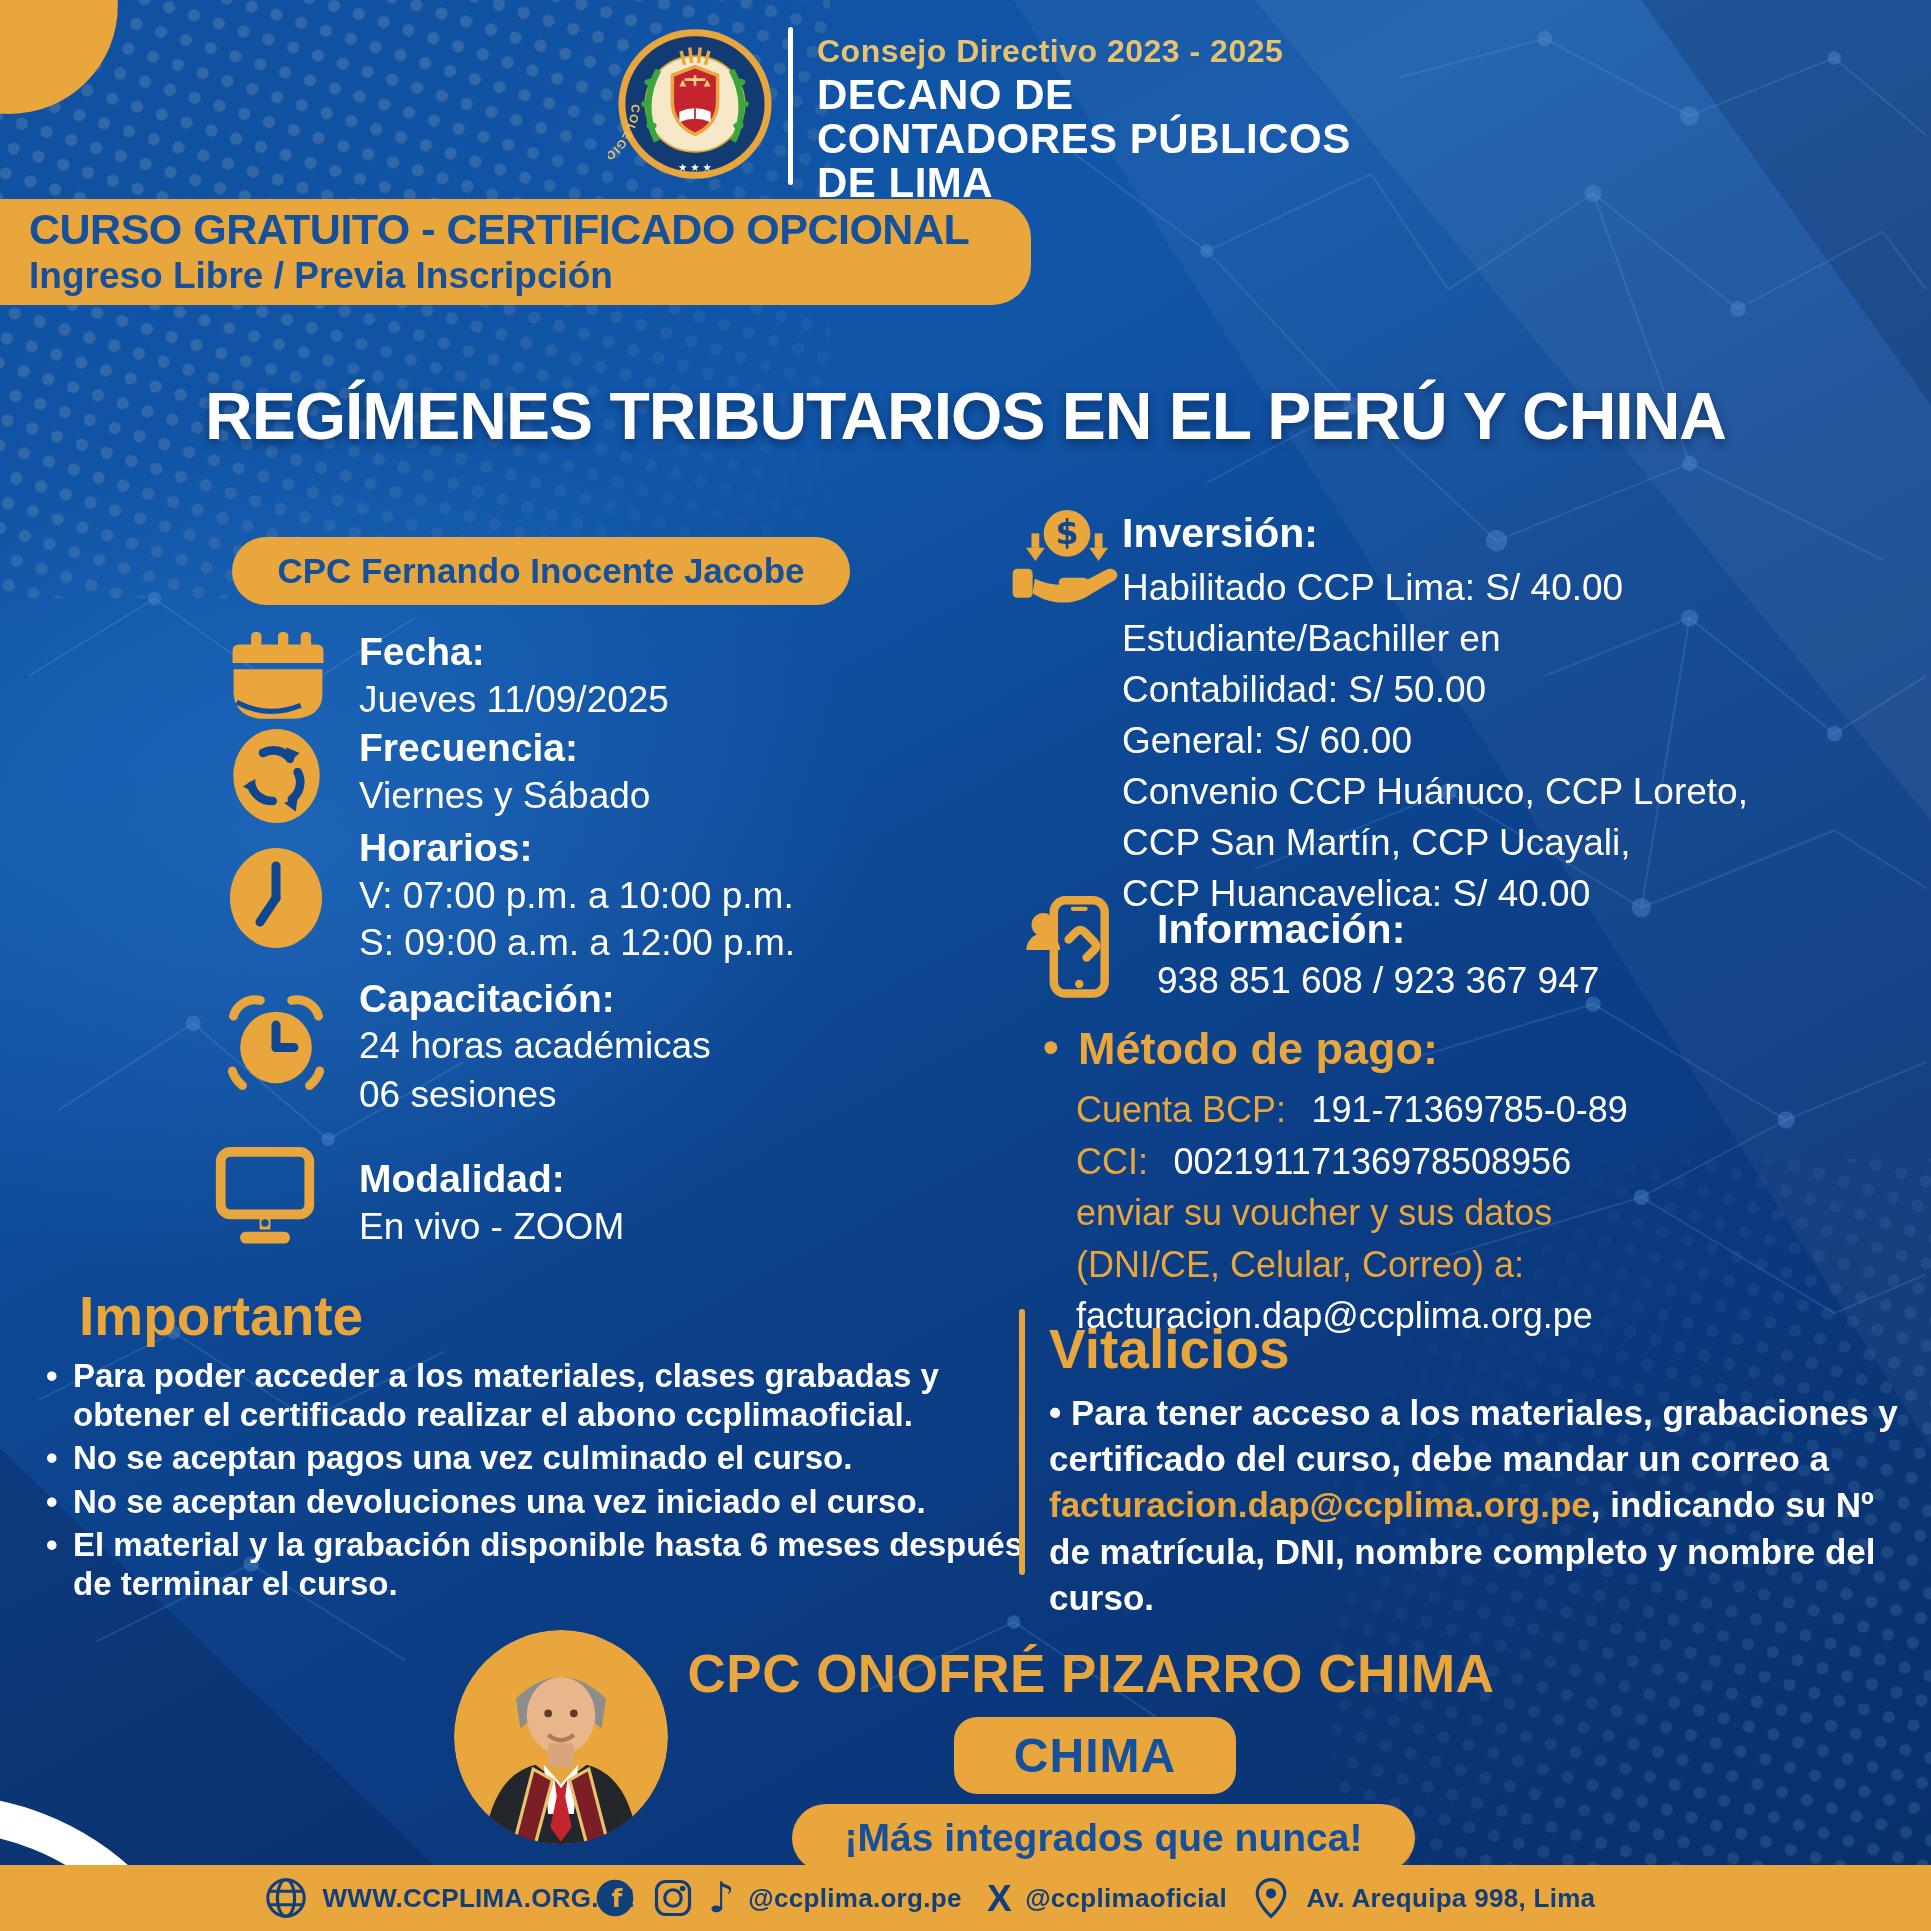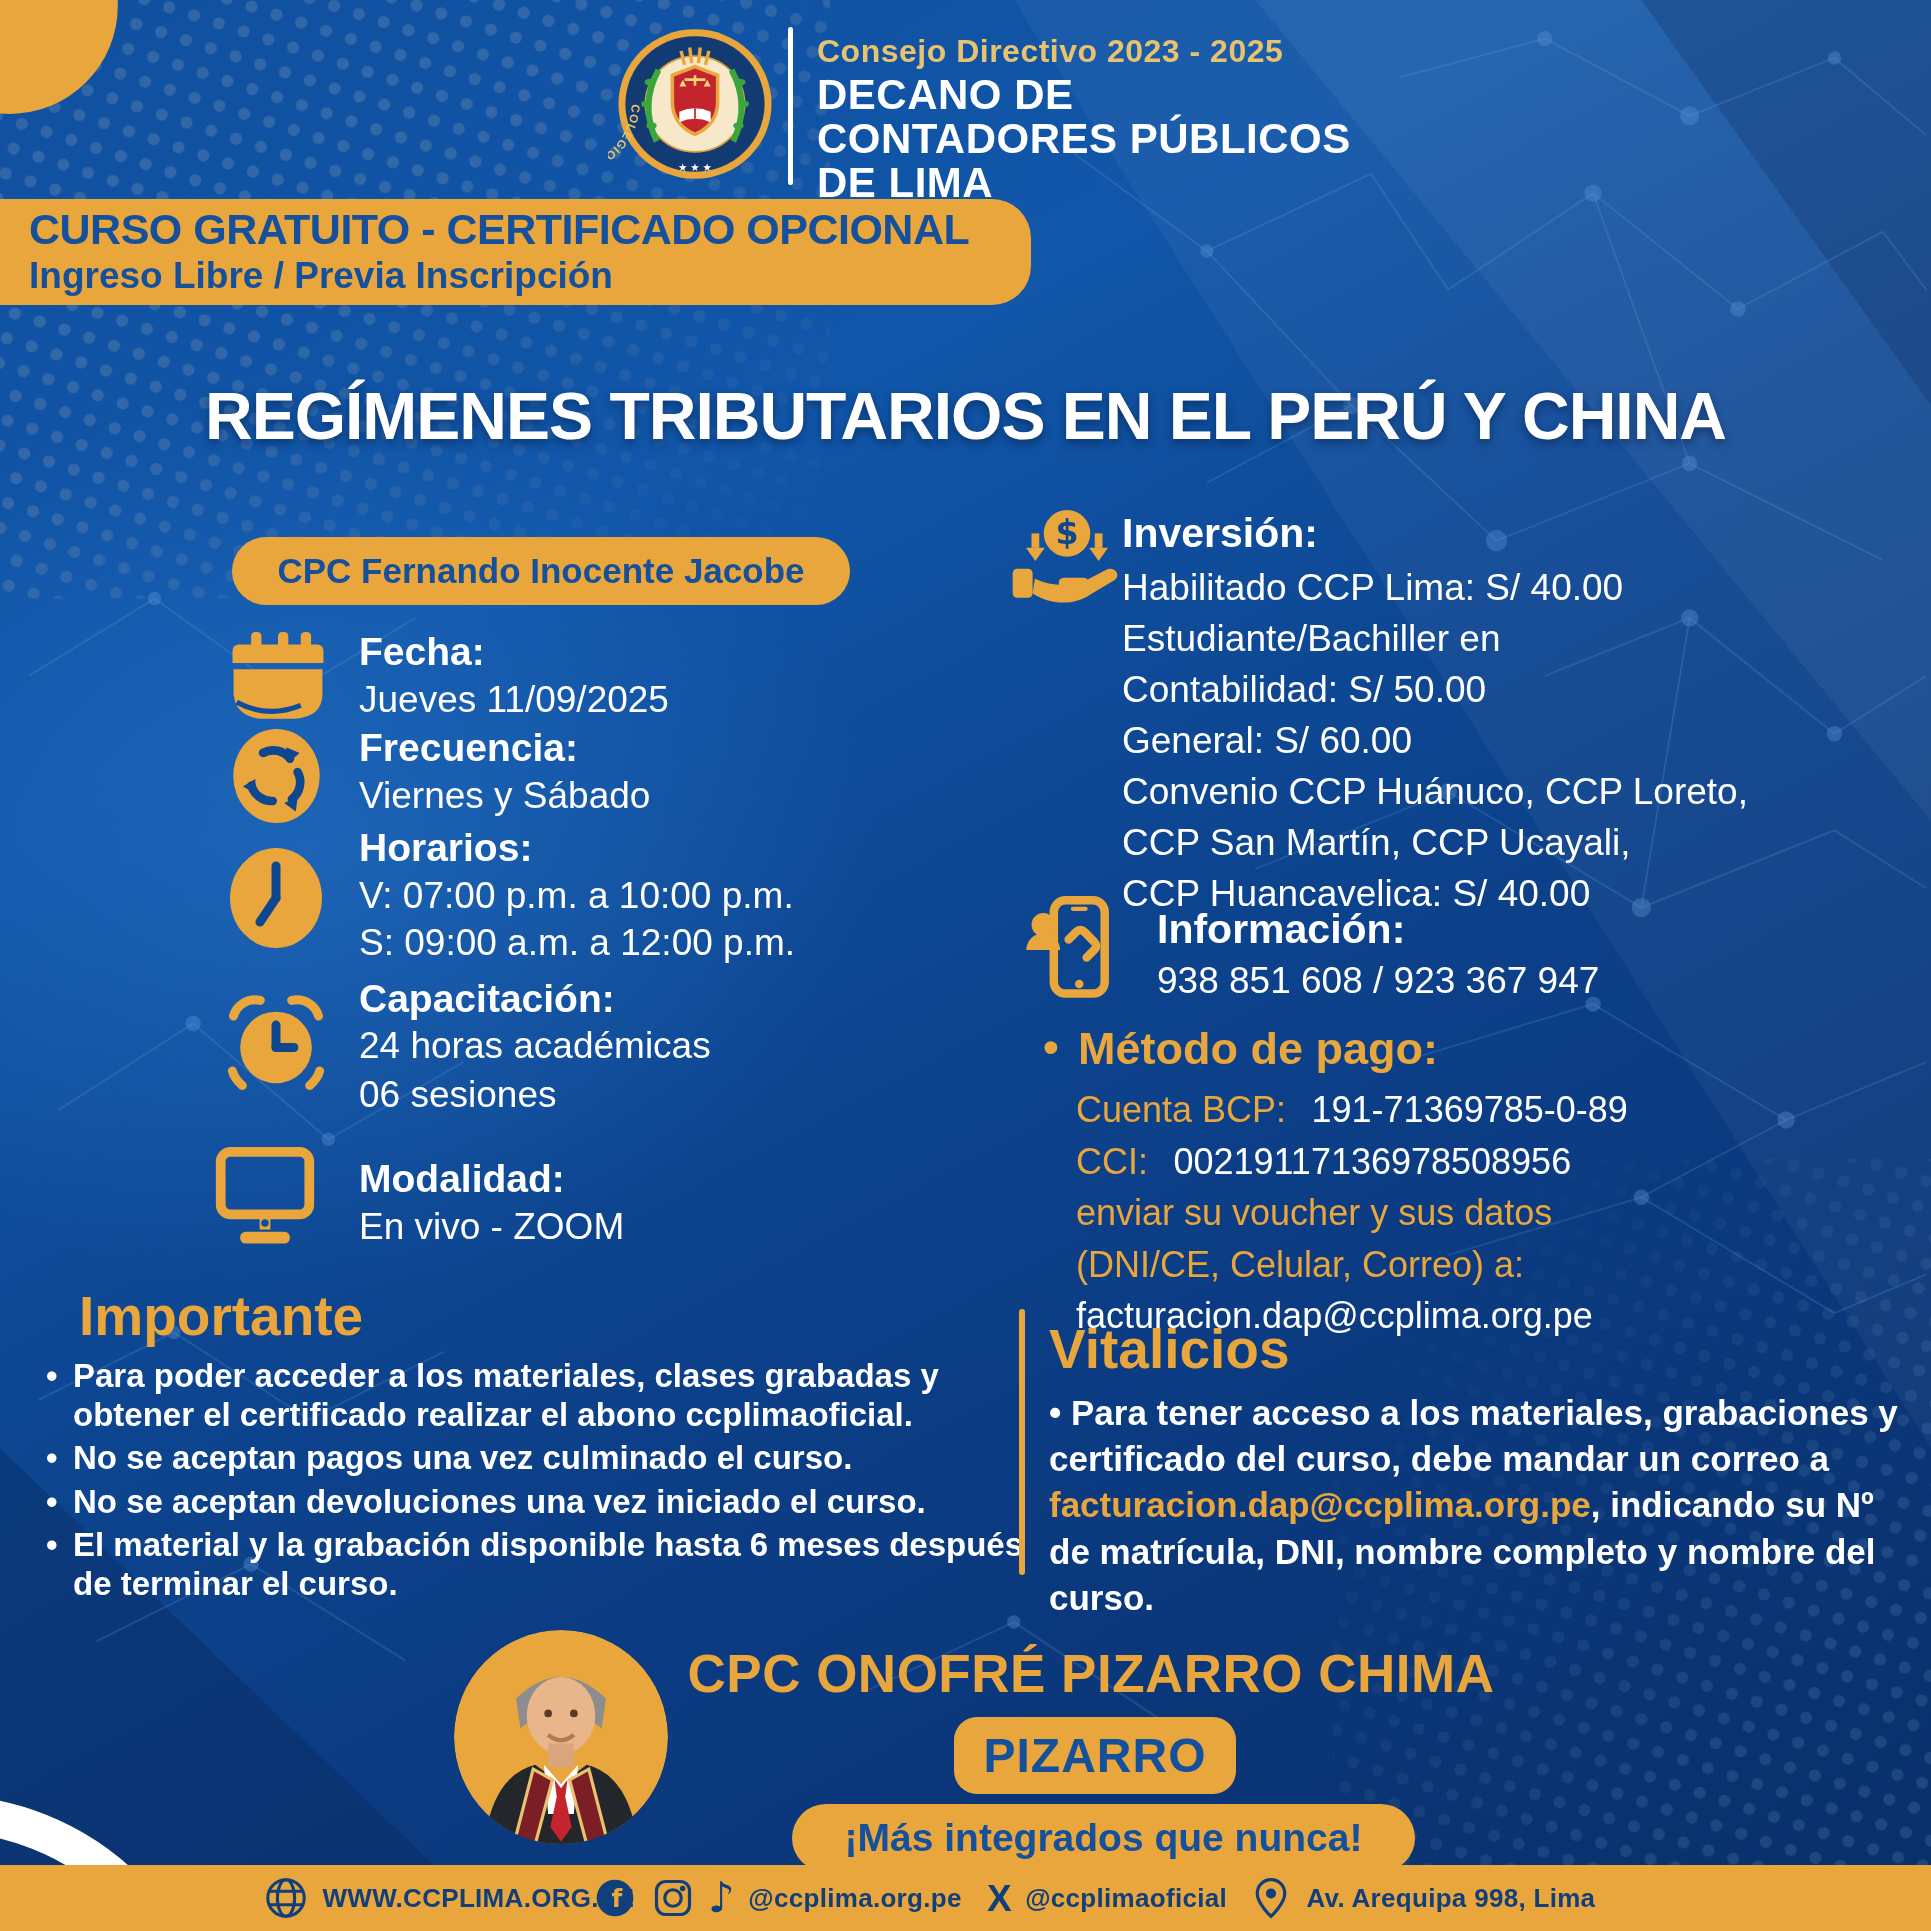--- a/index.html
+++ b/index.html
@@ -327,21 +327,21 @@
       <path d="M44,49 q6,5 12,0" stroke="#b07a52" stroke-width="2" fill="none"></path>
       <rect x="44" y="53" width="12" height="11" fill="#D9A57C"></rect>
       <path d="M14,100 Q18,68 38,63 L50,72 L62,63 Q82,68 86,100 Z" fill="#23262B"></path>
       <path d="M42,63 L50,72 L58,63 L56,86 H44 Z" fill="#ffffff"></path>
       <path d="M47,70 L50,74 L53,70 L52,78 L55,92 L50,99 L45,92 L48,78 Z" fill="#C4242E"></path>
       <path d="M37,65 L28,100 H38 L46,70 Z" fill="#7C1E26" stroke="#E8C26D" stroke-width="1.5"></path>
       <path d="M63,65 L72,100 H62 L54,70 Z" fill="#7C1E26" stroke="#E8C26D" stroke-width="1.5"></path>
     </svg>
   </div>
   <div class="abs dean-name">CPC ONOFRÉ PIZARRO CHIMA</div>
-  <div class="abs decano">PIZARRO</div>
+  <div class="abs decano">CHIMA</div>
   <div class="abs slogan">¡Más integrados que nunca!</div>
 
   <div class="abs footer">
     <div class="fitem" style="left:263px;">
       <svg width="46" height="46" viewBox="0 0 48 48">
         <g stroke="#113F7B" stroke-width="3.2" fill="none">
           <circle cx="24" cy="24" r="19"></circle>
             <ellipse cx="24" cy="24" rx="9" ry="19"></ellipse>
           <path d="M7,17 h34 M7,31 h34"></path>
         </g>

